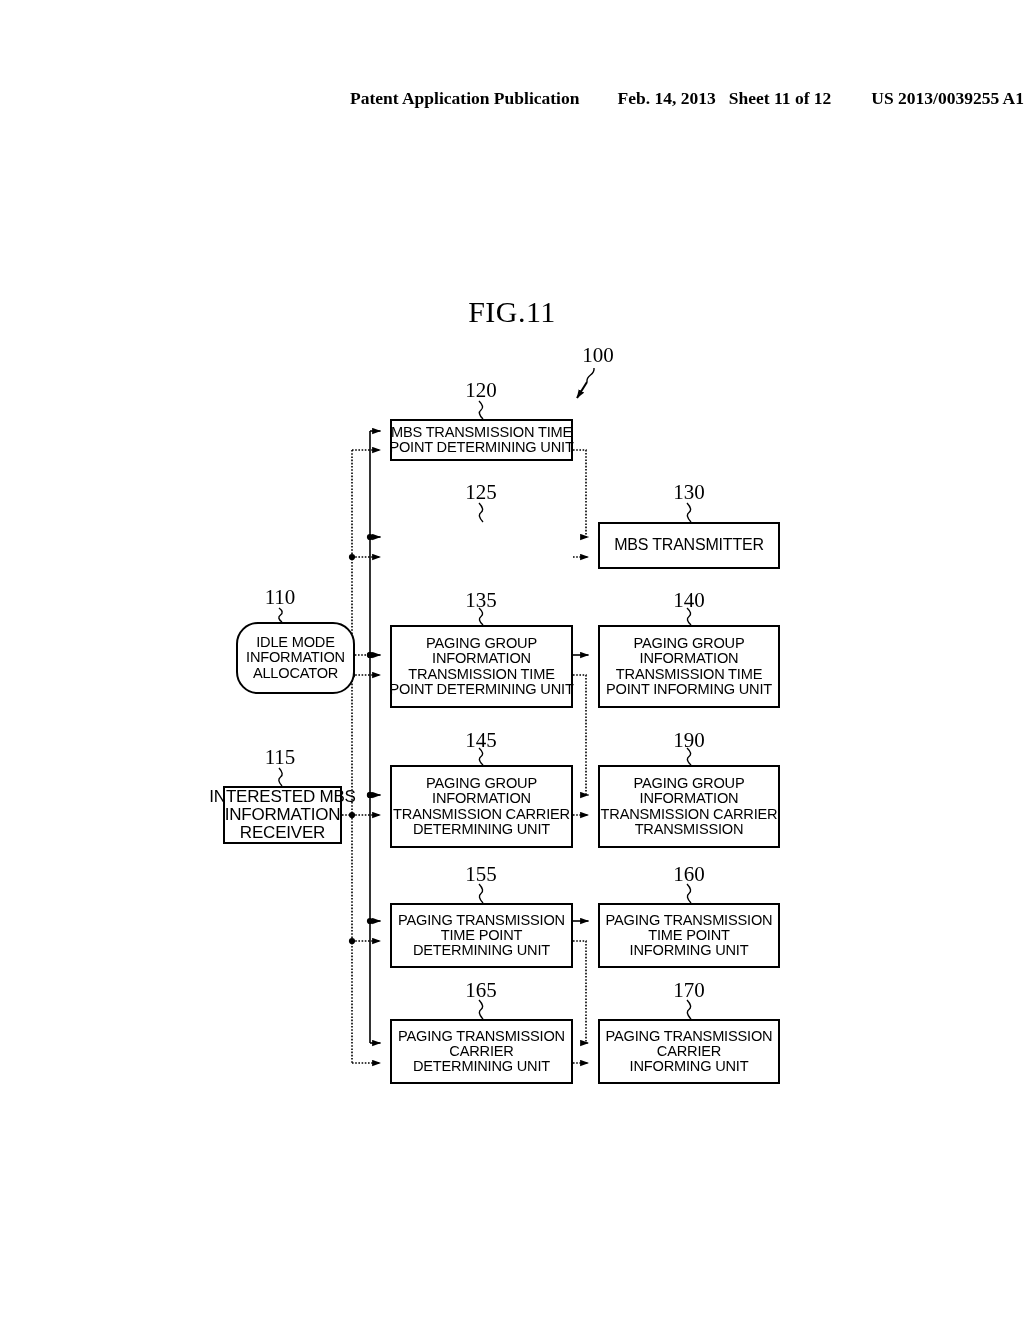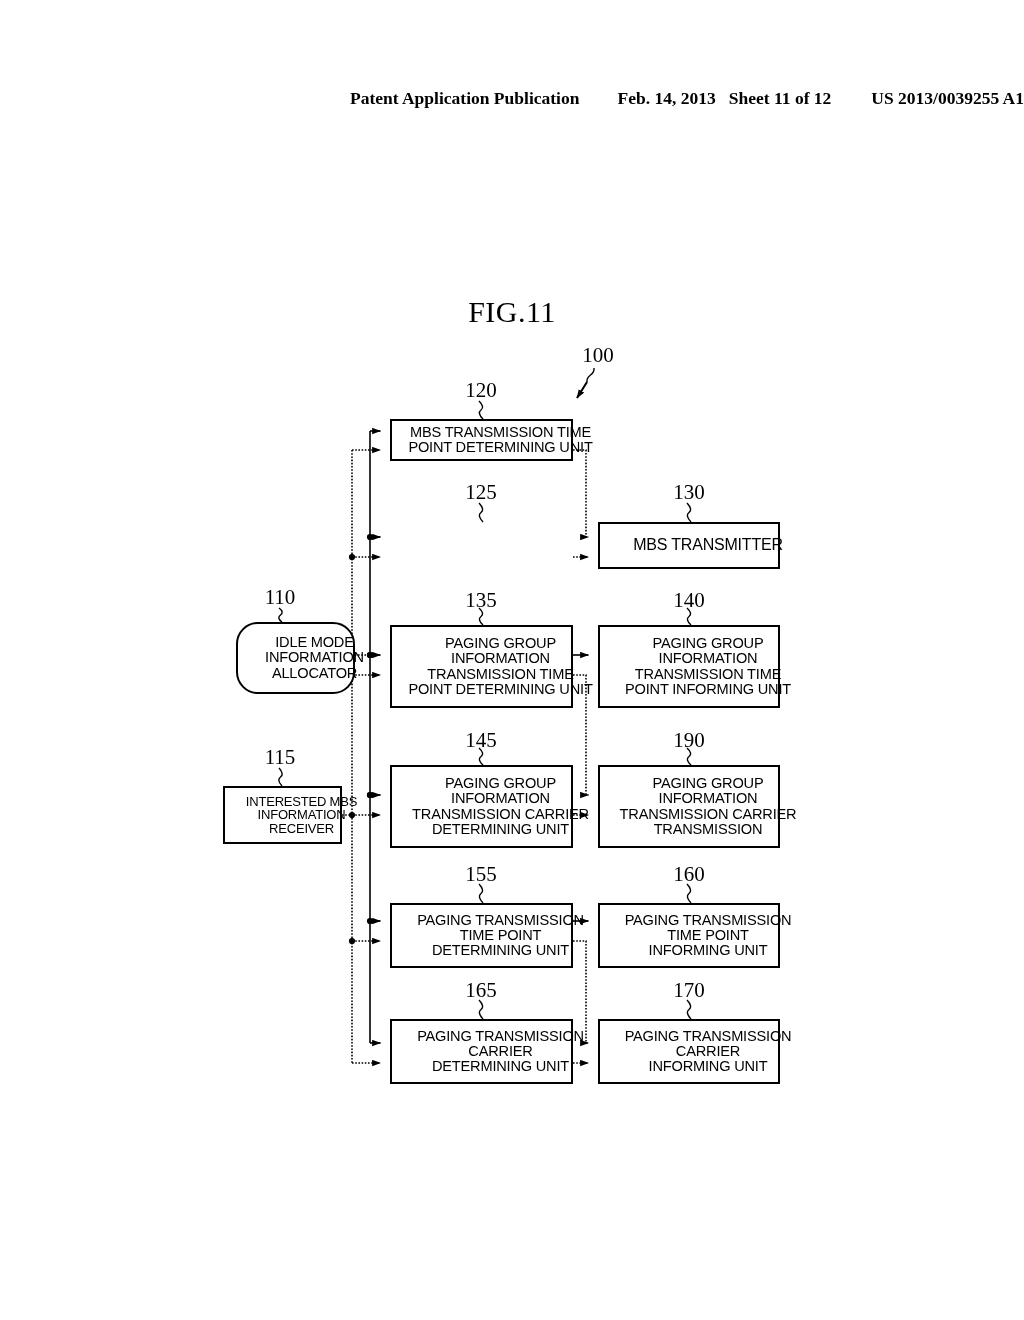--- a/index.html
+++ b/index.html
@@ -12,21 +12,21 @@
   .hdr .s2{margin-right:40px;}
 
   .figtitle{position:absolute;left:0;top:295px;width:1024px;text-align:center;
             font-family:"Liberation Serif",serif;font-size:30px;letter-spacing:.5px;}
 
   #stage{position:absolute;left:0;top:0;width:1024px;height:1320px;}
 
   .box{position:absolute;border:2px solid #000;background:#fff;box-sizing:border-box;
        display:flex;flex-direction:column;align-items:center;justify-content:center;
        font-size:14.6px;line-height:1.04;text-align:center;letter-spacing:-0.2px;}
-  .box div{white-space:nowrap;padding-left:38px;}
+  .box div{white-space:nowrap;}
 
   .ref{position:absolute;font-size:21px;font-family:"Liberation Serif",serif;text-align:center;}
 
   svg.wires{position:absolute;left:0;top:0;width:1024px;height:1320px;overflow:visible;}
 </style>
 </head>
 <body>
 
 <div class="hdr">
   <span class="s1">Patent Application Publication</span>
@@ -118,21 +118,21 @@
   <div class="ref" style="left:451px;top:978px;width:60px;">165</div>
   <div class="ref" style="left:659px;top:978px;width:60px;">170</div>
   <div class="ref" style="left:568px;top:343px;width:60px;">100</div>
 
   <div class="box" style="left:236px;top:622px;width:119px;height:72px;border-radius:22px;">
     <div>IDLE MODE</div>
     <div>INFORMATION</div>
     <div>ALLOCATOR</div>
   </div>
 
-  <div class="box" style="left:223px;top:786px;width:119px;height:58px;font-size:13px;">
+  <div class="box" style="left:223px;top:786px;width:119px;height:58px;font-size:17px;">
     <div>INTERESTED MBS</div>
     <div>INFORMATION</div>
     <div>RECEIVER</div>
   </div>
 
   <div class="box" style="left:390px;top:419px;width:183px;height:42px;">
     <div>MBS TRANSMISSION TIME</div>
     <div>POINT DETERMINING UNIT</div>
   </div>
 

